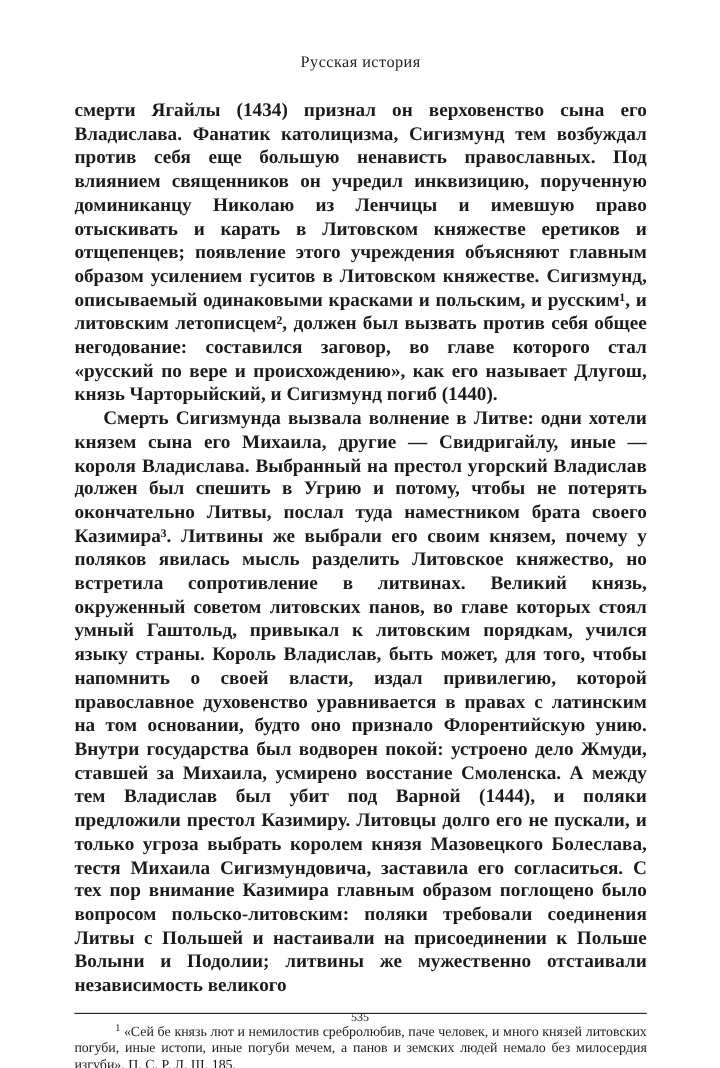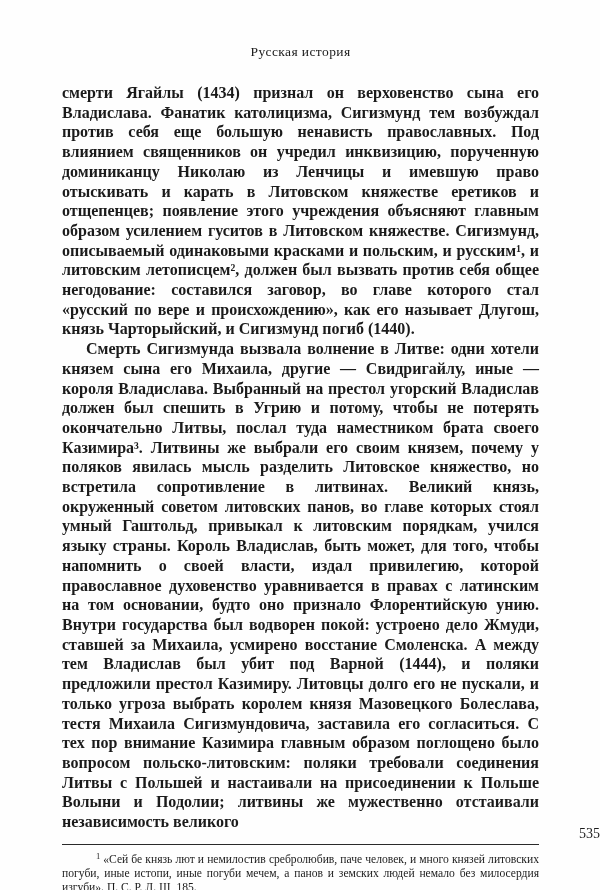--- a/index.html
+++ b/index.html
@@ -46,23 +46,23 @@
   .fn-marker {
     display: inline-block;
     font-size: 8.5px;
     vertical-align: 4px;
     line-height: 0;
     padding-right: 3px;
   }
   .page-number {
     position: absolute;
     left: 0; right: 0;
-    bottom: 48px;
-    text-align: right;
-    font-size: 14px;
+    bottom: 36px;
+    text-align: center;
+    font-size: 10px;
   }
 </style>
 </head>
 <body>
 
 <div class="page">
 
   <header class="running-head">Русская история</header>
 
   <main class="body-text">

